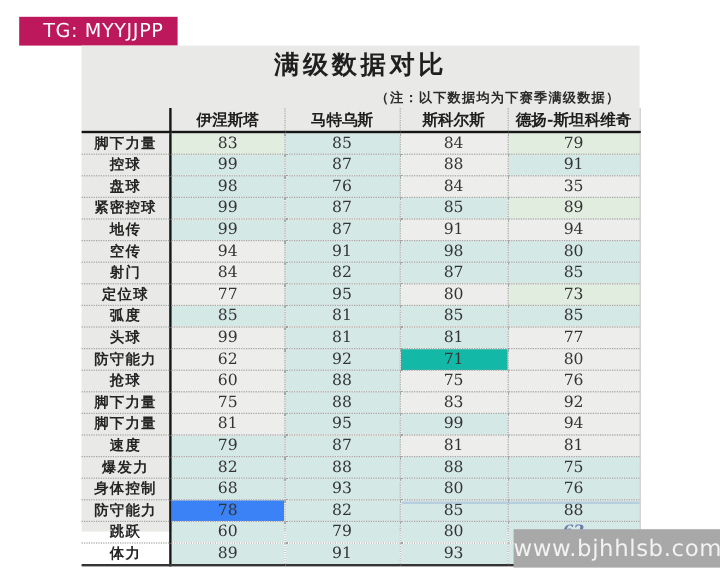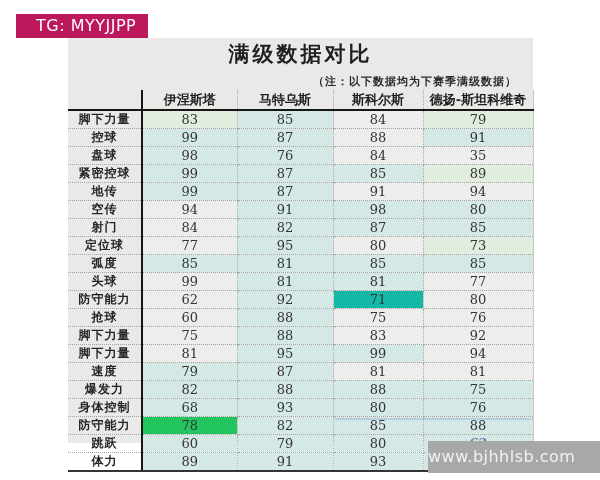--- a/index.html
+++ b/index.html
@@ -37,22 +37,22 @@
   td.data { border-right:1px dotted #a3aaa9; }
   td.data:last-child { border-right:1px solid #c9c9c7; }
   tbody tr:last-child td { border-bottom:2px solid #343434; }
   td.hand  { font-style:italic; font-weight:bold; color:#6d7aa9; }
   td.hand2 { font-style:italic; font-weight:bold; color:#55555e; }
 
   .streak { position:absolute; left:335px; top:418px; width:198px; height:2px;
             background:#9fb8d8; opacity:0.55; }
 
   .watermark { position:absolute; left:428px; top:441px; width:172px; height:32px;
-               background:#a8a8a8; color:#f2f2f2; text-align:left; line-height:32px;
-               font-family:"DejaVu Sans","Liberation Sans",sans-serif; font-size:16px;
+               background:#a8a8a8; color:#f2f2f2; text-align:center; line-height:32px;
+               font-family:"DejaVu Sans","Liberation Sans",sans-serif; font-size:19px;
                letter-spacing:0.5px; }
 </style>
 </head>
 <body>
 
 <div class="stage">
 
   <div class="badge">TG: MYYJJPP</div>
 
   <div class="panel">
@@ -191,21 +191,21 @@
           </tr>
           <tr>
             <td class="rowlabel">身体控制</td>
             <td class="data" style="background: rgb(212, 232, 230);">68</td>
             <td class="data" style="background: rgb(212, 232, 230);">93</td>
             <td class="data" style="background: rgb(212, 232, 230);">80</td>
             <td class="data" style="background: rgb(212, 232, 230);">76</td>
           </tr>
           <tr>
             <td class="rowlabel">防守能力</td>
-            <td class="data" style="background: #22c55e;">78</td>
+            <td class="data" style="background: #3b82f6;">78</td>
             <td class="data" style="background: rgb(212, 232, 230);">82</td>
             <td class="data" style="background: rgb(212, 232, 230);">85</td>
             <td class="data" style="background: rgb(212, 232, 230);">88</td>
           </tr>
           <tr>
             <td class="rowlabel">跳跃</td>
             <td class="data" style="background: rgb(212, 232, 230);">60</td>
             <td class="data" style="background: rgb(212, 232, 230);">79</td>
             <td class="data" style="background: rgb(212, 232, 230);">80</td>
             <td class="data hand" style="background: rgb(212, 232, 230);">62</td>

